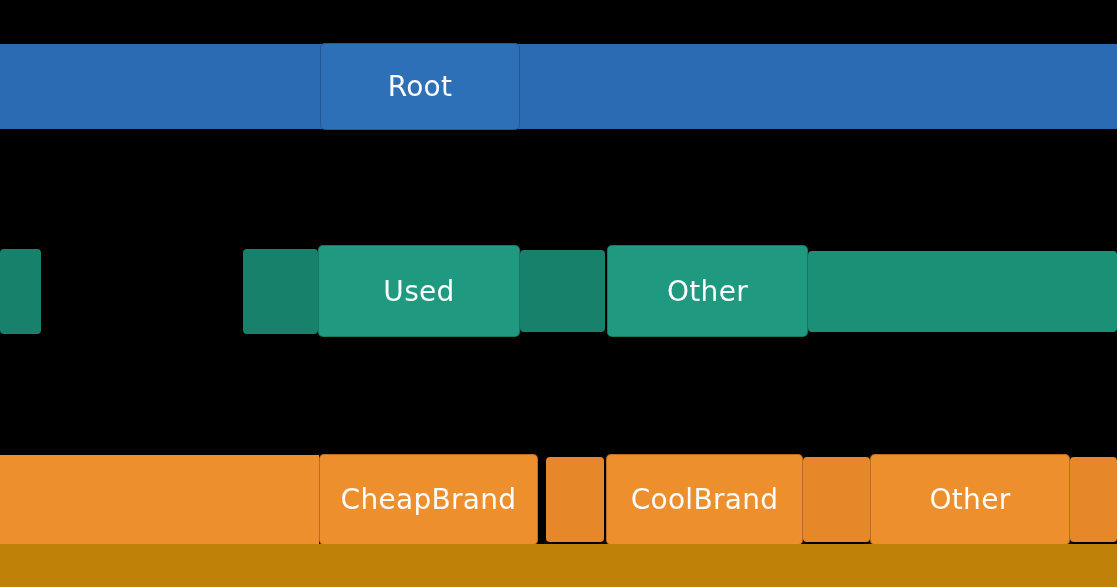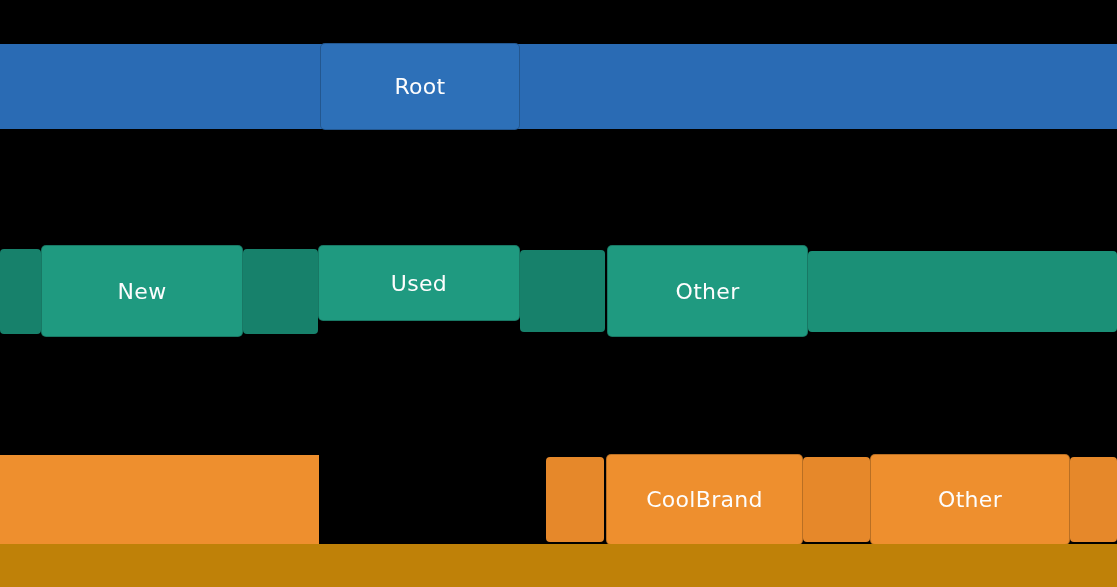--- a/index.html
+++ b/index.html
@@ -19,49 +19,49 @@
   .seg.bordered {
     border: 1px solid rgba(0,0,0,0.22);
   }
   .seg .lbl {
     position: absolute;
     inset: 0;
     display: flex;
     align-items: center;
     justify-content: center;
     color: #fdfdfd;
-    font-size: 22px;
+    font-size: 28px;
     font-weight: 400;
     letter-spacing: 0.3px;
     white-space: nowrap;
     pointer-events: none;
   }
 </style>
 </head>
 <body>
 
 <div id="stage" style="width: 1117px; height: 587px; background: rgb(0, 0, 0);">
     <div class="seg" style="left: 0px; top: 44px; width: 1117px; height: 85px; background: rgb(42, 107, 180); border-radius: 0px;"></div>
     <div class="seg bordered" style="left: 320px; top: 43px; width: 200px; height: 87px; background: rgb(45, 112, 184); border-radius: 5px;">
       <span class="lbl">Root</span>
     </div>
     <div class="seg" style="left: 0px; top: 249px; width: 41px; height: 85px; background: rgb(23, 129, 107); border-radius: 4px;"></div>
-    <div class="seg bordered" style="left: 41px; top: 245px; width: 202px; height: 92px; background: rgb(31, 154, 128); border-radius: 5px;">
-      <span class="lbl">New</span>
-    </div>
     <div class="seg" style="left: 243px; top: 249px; width: 75px; height: 85px; background: rgb(23, 129, 107); border-radius: 4px;"></div>
-    <div class="seg bordered" style="left: 318px; top: 245px; width: 202px; height: 76px; background: rgb(31, 154, 128); border-radius: 5px;">
+    <div class="seg bordered" style="left: 318px; top: 245px; width: 202px; height: 92px; background: rgb(31, 154, 128); border-radius: 5px;">
       <span class="lbl">Used</span>
     </div>
     <div class="seg" style="left: 520px; top: 250px; width: 85px; height: 82px; background: rgb(23, 129, 107); border-radius: 4px;"></div>
     <div class="seg bordered" style="left: 607px; top: 245px; width: 201px; height: 92px; background: rgb(31, 154, 128); border-radius: 5px;">
       <span class="lbl">Other</span>
     </div>
     <div class="seg" style="left: 808px; top: 251px; width: 309px; height: 81px; background: rgb(27, 144, 119); border-radius: 4px;"></div>
     <div class="seg" style="left: 0px; top: 455px; width: 319px; height: 89px; background: rgb(238, 143, 46); border-radius: 0px;"></div>
+    <div class="seg bordered" style="left: 319px; top: 454px; width: 219px; height: 91px; background: rgb(238, 143, 46); border-radius: 5px;">
+      <span class="lbl">CheapBrand</span>
+    </div>
     <div class="seg" style="left: 546px; top: 457px; width: 58px; height: 85px; background: rgb(230, 136, 42); border-radius: 4px;"></div>
     <div class="seg bordered" style="left: 606px; top: 454px; width: 197px; height: 91px; background: rgb(238, 143, 46); border-radius: 5px; text-align: right;">
       <span class="lbl">CoolBrand</span>
     </div>
     <div class="seg" style="left: 803px; top: 457px; width: 67px; height: 85px; background: rgb(230, 136, 42); border-radius: 4px;"></div>
     <div class="seg bordered" style="left: 870px; top: 454px; width: 200px; height: 91px; background: rgb(238, 143, 46); border-radius: 5px;">
       <span class="lbl">Other</span>
     </div>
     <div class="seg" style="left: 1070px; top: 457px; width: 47px; height: 85px; background: rgb(230, 136, 42); border-radius: 4px;"></div>
     <div class="seg" style="left: 0px; top: 544px; width: 1117px; height: 43px; background: rgb(191, 129, 8); border-radius: 0px;"></div>

